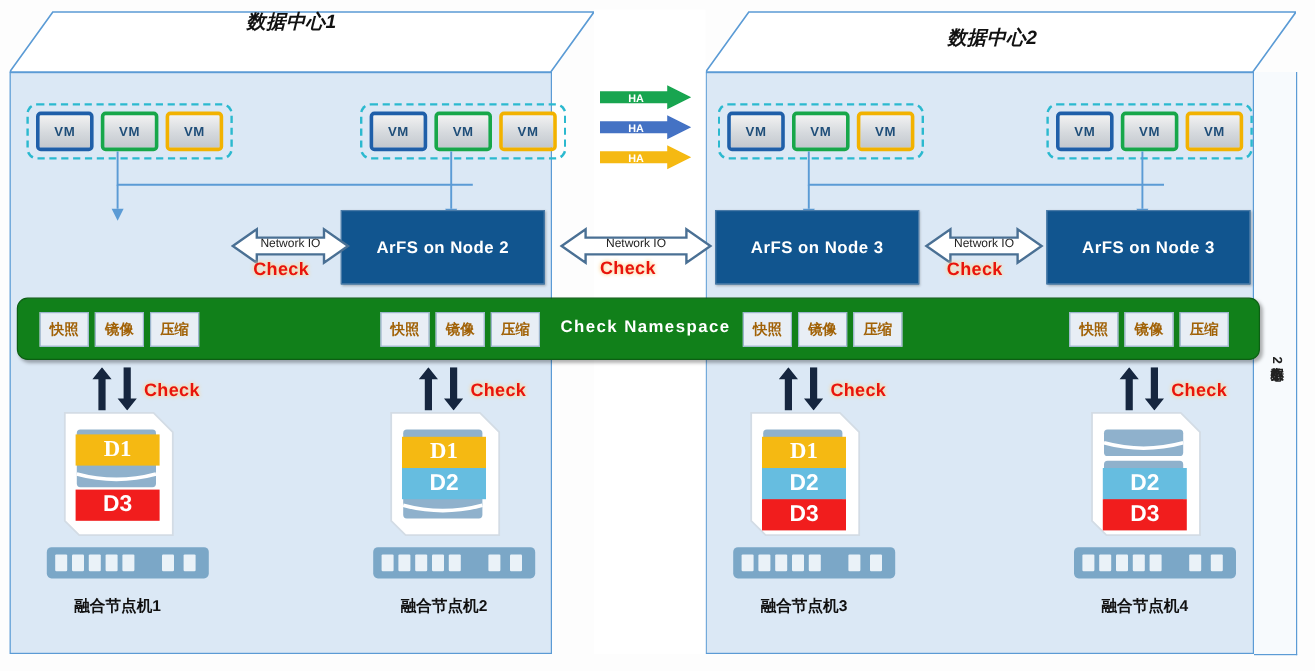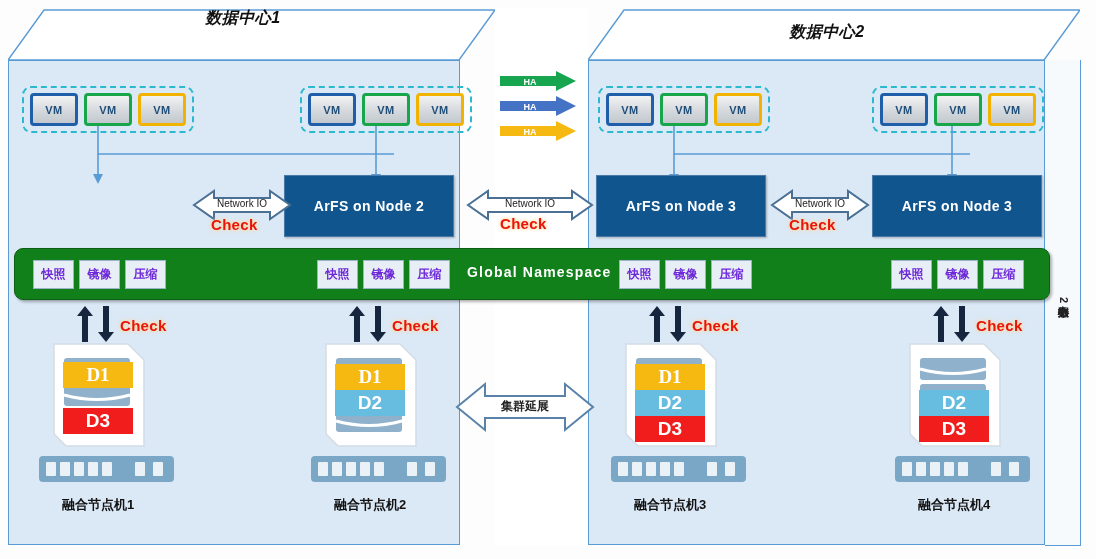--- a/index.html
+++ b/index.html
@@ -56,21 +56,21 @@
 
   
   #gns{position:absolute;left:14px;top:248px;width:1034px;height:50px;
        background:#11801a;border:1px solid #0c5f13;border-radius:9px;
        box-shadow:2px 2px 3px rgba(0,0,0,.3);}
   #gns .gtext{position:absolute;left:452px;top:15px;font-size:14px;font-weight:bold;
               color:#fff;letter-spacing:1.2px;white-space:nowrap;}
   .badges{position:absolute;top:11px;display:flex;gap:5px;}
   .badge{width:39px;height:27px;background:#e8eef5;border:1px solid #9bb4cc;
          display:flex;align-items:center;justify-content:center;
-         font-size:12px;font-weight:bold;color:#6d28d9;}
+         font-size:12px;font-weight:bold;color:#a16207;}
 
   
   .store{position:absolute;width:118px;}
   .disk-card{position:relative;width:96px;height:112px;margin:0 auto;}
   .disk-card .paper{position:absolute;left:0;top:0;width:100%;height:100%;}
   .dlabel{position:absolute;width:70px;height:26px;left:13px;
           display:flex;align-items:center;justify-content:center;
           font-size:19px;font-weight:bold;color:#fff;}
   .d1{background:#f5b912;font-family:Liberation Serif, serif;}
   .d2{background:#66bde0;}
@@ -218,21 +218,21 @@
     <div class="badges" style="left:18px;">
       <div class="badge">快照</div>
       <div class="badge">镜像</div>
       <div class="badge">压缩</div>
     </div>
     <div class="badges" style="left:302px;">
       <div class="badge">快照</div>
       <div class="badge">镜像</div>
       <div class="badge">压缩</div>
     </div>
-    <div class="gtext">Global  Namespace</div>
+    <div class="gtext">Check  Namespace</div>
     <div class="badges" style="left:604px;">
       <div class="badge">快照</div>
       <div class="badge">镜像</div>
       <div class="badge">压缩</div>
     </div>
     <div class="badges" style="left:876px;">
       <div class="badge">快照</div>
       <div class="badge">镜像</div>
       <div class="badge">压缩</div>
     </div>
@@ -384,20 +384,14 @@
         <div class="bay" style="left:21px;"></div>
       <div class="bay" style="left:35px;"></div>
         <div class="bay" style="left:49px;"></div>
       <div class="bay" style="left:63px;"></div>
       <div class="bay" style="left:96px;"></div>
         <div class="bay" style="left:114px;"></div>
     </div>
     <div class="caption">融合节点机4</div>
   </div>
 
-  <div id="clusterext">
-    <svg width="140" height="58" viewBox="0 0 140 58">
-      <polygon points="2,29 30,6 30,18 110,18 110,6 138,29 110,52 110,40 30,40 30,52" fill="#ffffff" stroke="#5a82a8" stroke-width="2"></polygon>
-    </svg>
-    <div class="cetext">集群延展</div>
-  </div>
 
 </div>
 
 </body></html>

